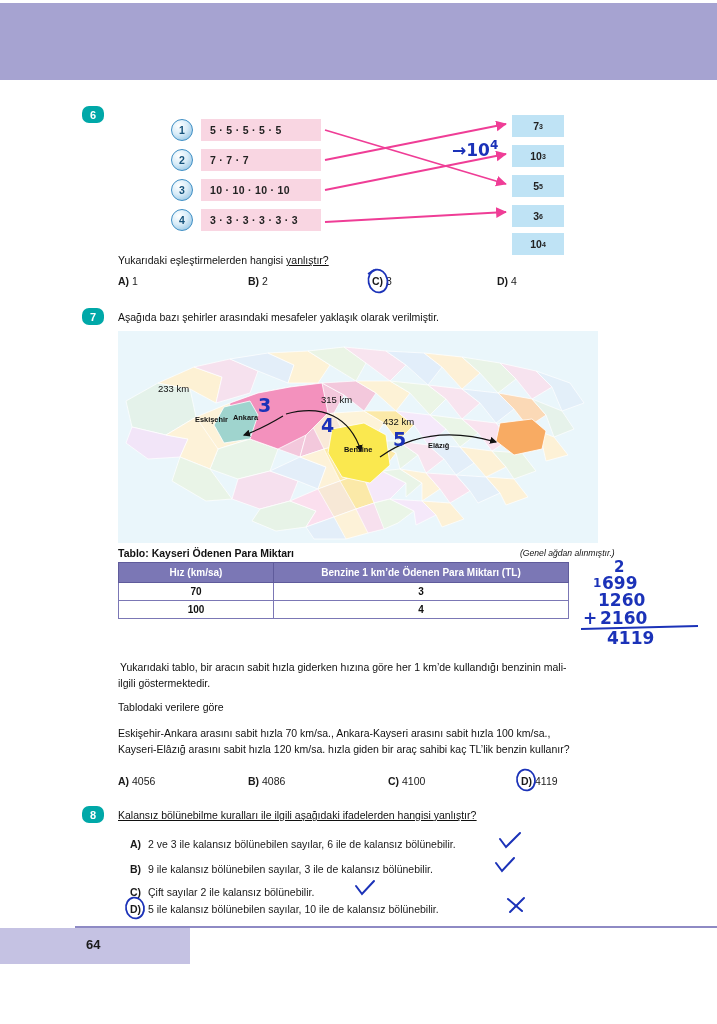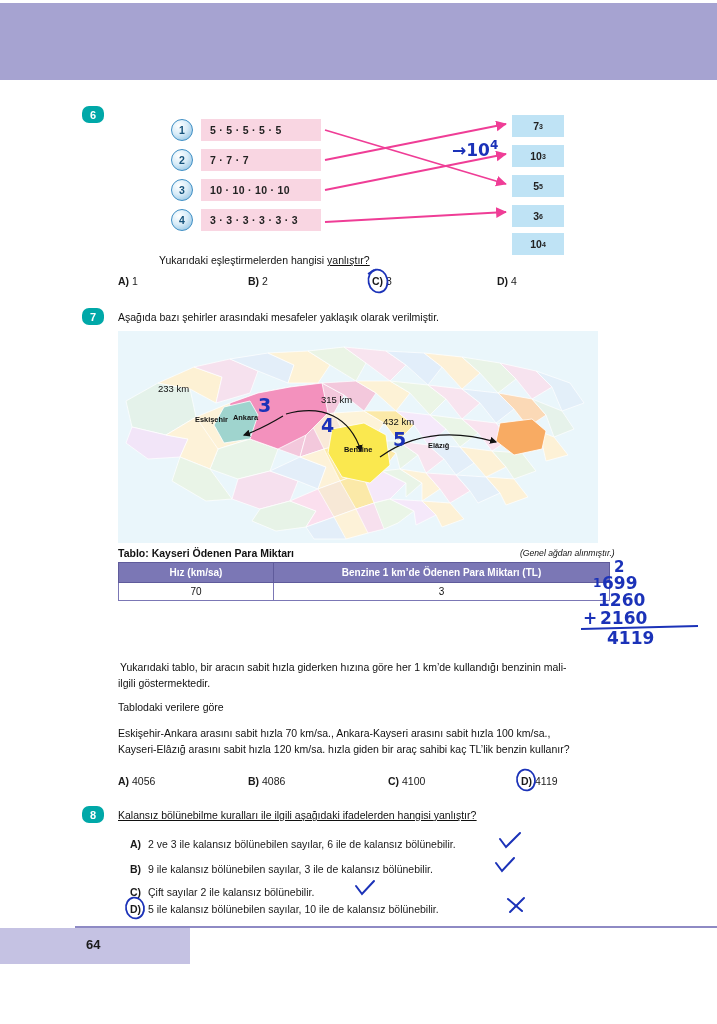--- a/index.html
+++ b/index.html
@@ -82,30 +82,30 @@
   
   .tbl-title {
     position:absolute; left:118px; top:547px;
     font-size:10.5px; font-weight:bold; color:#111;
   }
   .tbl-note {
     position:absolute; left:520px; top:548px;
     font-size:8.6px; font-style:italic; color:#111;
   }
   table.data {
-    position:absolute; left:118px; top:562px; width:492px;
+    position:absolute; left:118px; top:562px; width:451px;
     border-collapse:collapse;
   }
   table.data th {
     background:#7b77b5; color:#fff; font-size:10px; font-weight:bold;
     padding:4px 0; border:1px solid #5f5b9b; text-align:center;
   }
   table.data td {
     font-size:10px; padding:3px 0; border:1px solid #7b77b5;
-    text-align:center; color:#111;
+    text-align:center; color:#111;font-weight:bold;
   }
   .col-a { width:155px; }
 
   
   .hw {
     position:absolute; color:#1b32b8;
     font-family:"DejaVu Sans", sans-serif;
     font-weight:bold; pointer-events:none;
   }
   svg.ink { position:absolute; overflow:visible; pointer-events:none; }
@@ -167,21 +167,21 @@
     <line x1="207" y1="50" x2="388" y2="14" stroke="#ef3d96" stroke-width="1.8" marker-end="url(#ah)"></line>
 
     <line x1="207" y1="80" x2="388" y2="44" stroke="#ef3d96" stroke-width="1.8" marker-end="url(#ah)"></line>
 
     <line x1="207" y1="112" x2="388" y2="102" stroke="#ef3d96" stroke-width="1.8" marker-end="url(#ah)"></line>
   </svg>
 </div>
 
 <div class="hw" style="left:452px; top:138px; font-size:17px;"><span>→10</span><sup style="font-size:12px;">4</sup></div>
 
-<div class="qtext" style="left:118px; top:253px;margin-left:41px;">
+<div class="qtext" style="left:118px; top:253px;">
   <span>Yukarıdaki eşleştirmelerden hangisi </span><span style="text-decoration:underline;">yanlıştır?</span>
 </div>
 
 <div class="optrow" style="left:118px; top:275px;"><b>A)</b> <span>1</span></div>
 <div class="optrow" style="left:248px; top:275px;"><b>B)</b> <span>2</span></div>
 <div class="optrow" style="left:372px; top:275px;"><b>C)</b> <span>3</span></div>
 <div class="optrow" style="left:497px; top:275px;"><b>D)</b> <span>4</span></div>
 
 <svg class="ink" style="left:364px; top:268px; width:30px; height:26px;">
   <ellipse cx="14" cy="13" rx="9.5" ry="11.5" fill="none" stroke="#1b32b8" stroke-width="1.8" transform="rotate(-12 14 13)"></ellipse>
@@ -298,20 +298,24 @@
     <tr>
       <th class="col-a">Hız (km/sa)</th>
       <th>Benzine 1 km’de Ödenen Para Miktarı (TL)</th>
     </tr>
   </thead>
   <tbody>
     <tr>
       <td>70</td>
       <td>3</td>
     </tr>
+    <tr>
+      <td>100</td>
+      <td>4</td>
+    </tr>
   </tbody>
 </table>
 
 <div class="hw" style="left:614px; top:558px; font-size:15px;">2</div>
 <div class="hw" style="left:593px; top:576px; font-size:12px;">1</div>
 <div class="hw" style="left:602px; top:573px; font-size:17px;">699</div>
 <div class="hw" style="left:598px; top:590px; font-size:17px;">1260</div>
 <div class="hw" style="left:583px; top:608px; font-size:17px;">+</div>
 <div class="hw" style="left:600px; top:608px; font-size:17px;text-align:center;">2160</div>
 <svg class="ink" style="left:580px; top:624px; width:125px; height:10px;">

